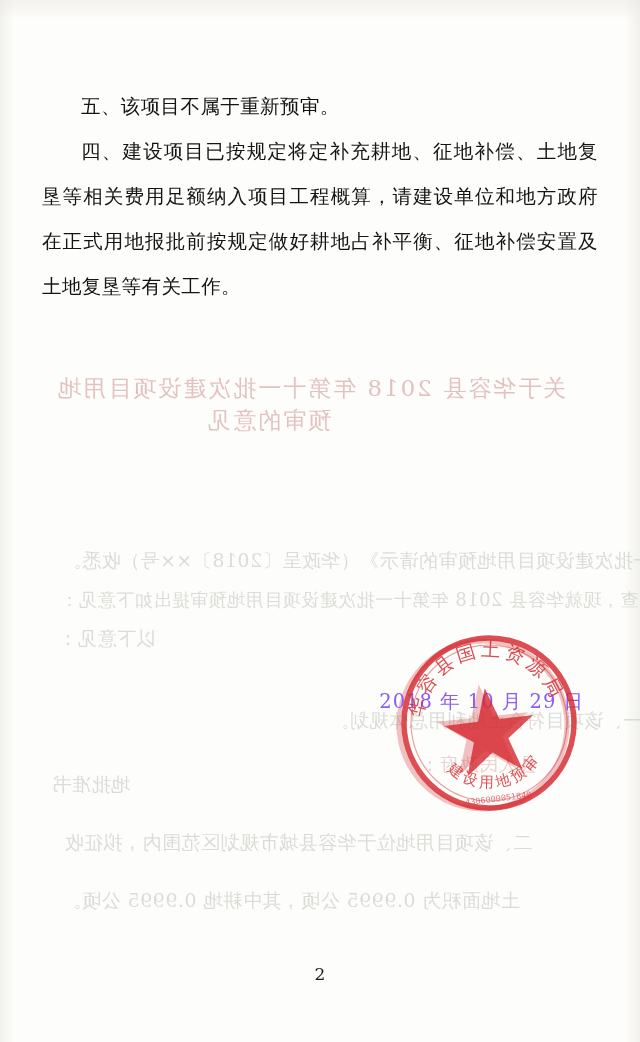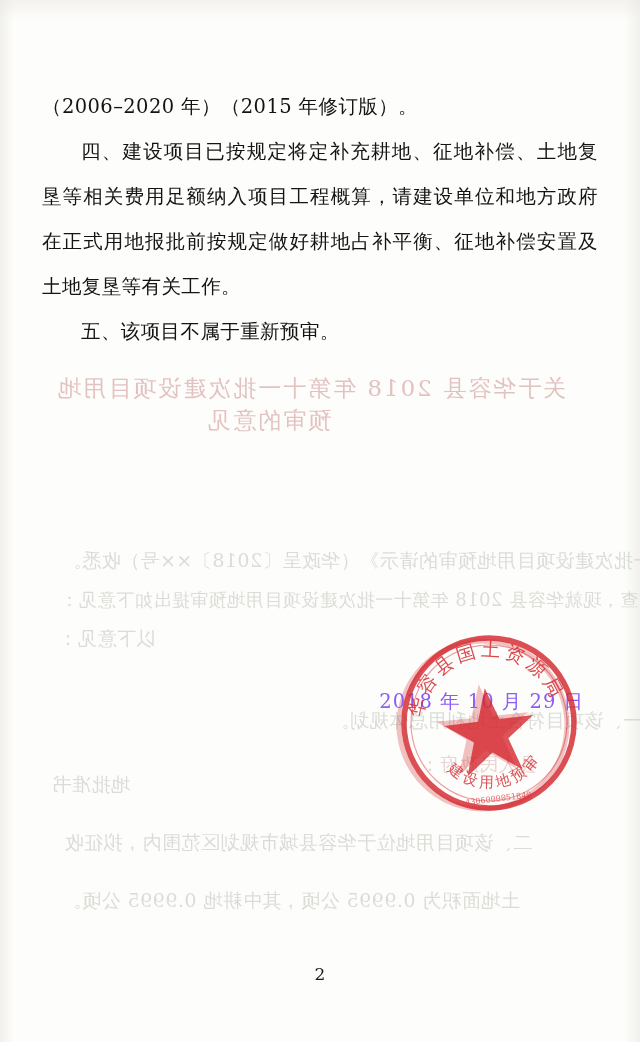--- a/index.html
+++ b/index.html
@@ -150,23 +150,22 @@
   <div class="bleed bleed-faint" style="left:58px; top:618px; font-size:19px;">以下意见：</div>
 
   <div class="bleed-seal">
     <svg viewBox="0 0 182 182" width="182" height="182" aria-hidden="true">
       <circle cx="91" cy="91" r="84" fill="none" stroke="#d4262c" stroke-width="5"></circle>
       <path d="M91 50 l11 33 h35 l-28 21 11 34 -29-21 -29 21 11-34 -28-21h35z" fill="#d4262c"></path>
     </svg>
   </div>
 
   <div class="body-text">
-    <p>（2006–2020 年）（2015 年修订版）。</p>
+    <p class="indent">五、该项目不属于重新预审。</p>
     <p class="indent">四、建设项目已按规定将定补充耕地、征地补偿、土地复垦等相关费用足额纳入项目工程概算，请建设单位和地方政府在正式用地报批前按规定做好耕地占补平衡、征地补偿安置及土地复垦等有关工作。</p>
-    <p class="indent">五、该项目不属于重新预审。</p>
   </div>
 
   <div class="date-line">2018 年 10 月 29 日</div>
 
   <div class="seal">
     <svg viewBox="0 0 186 186" width="186" height="186" aria-hidden="true">
       <defs>
         <path id="sealTopArc" d="M 26,93 A 67,67 0 0 1 160,93"></path>
         <path id="sealBotArc" d="M 44,132 A 60,60 0 0 0 142,132"></path>
       </defs>

